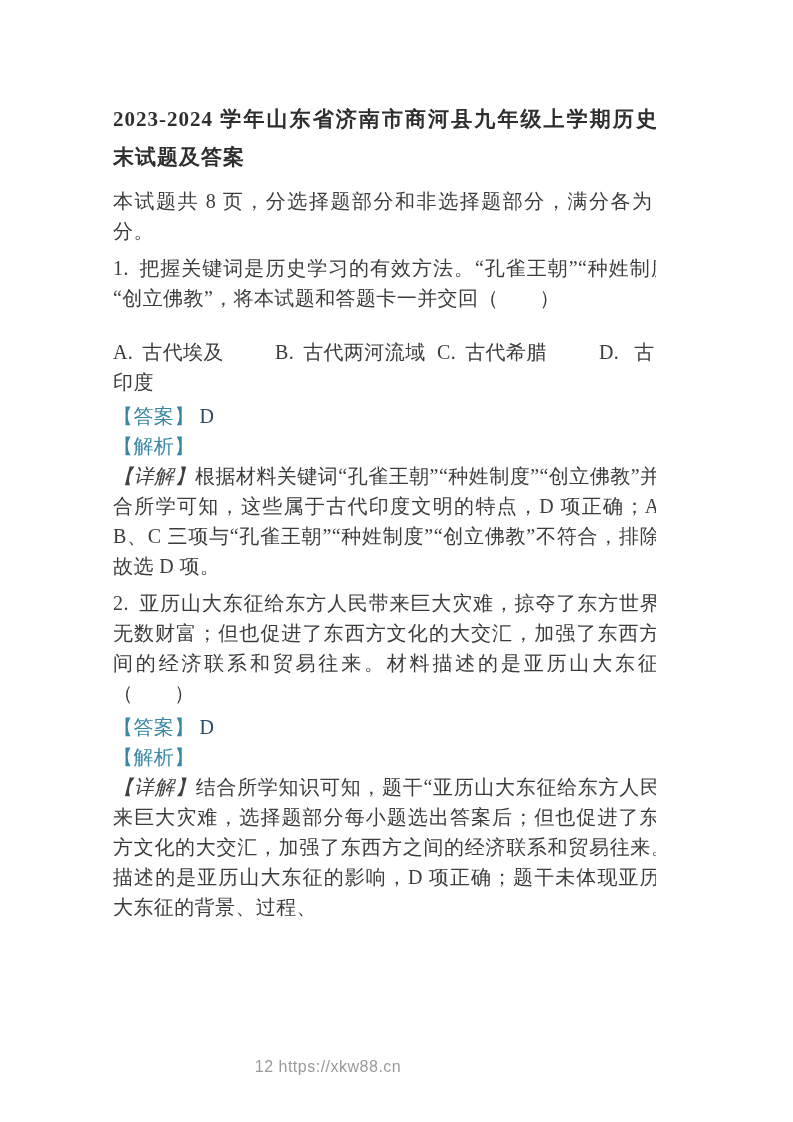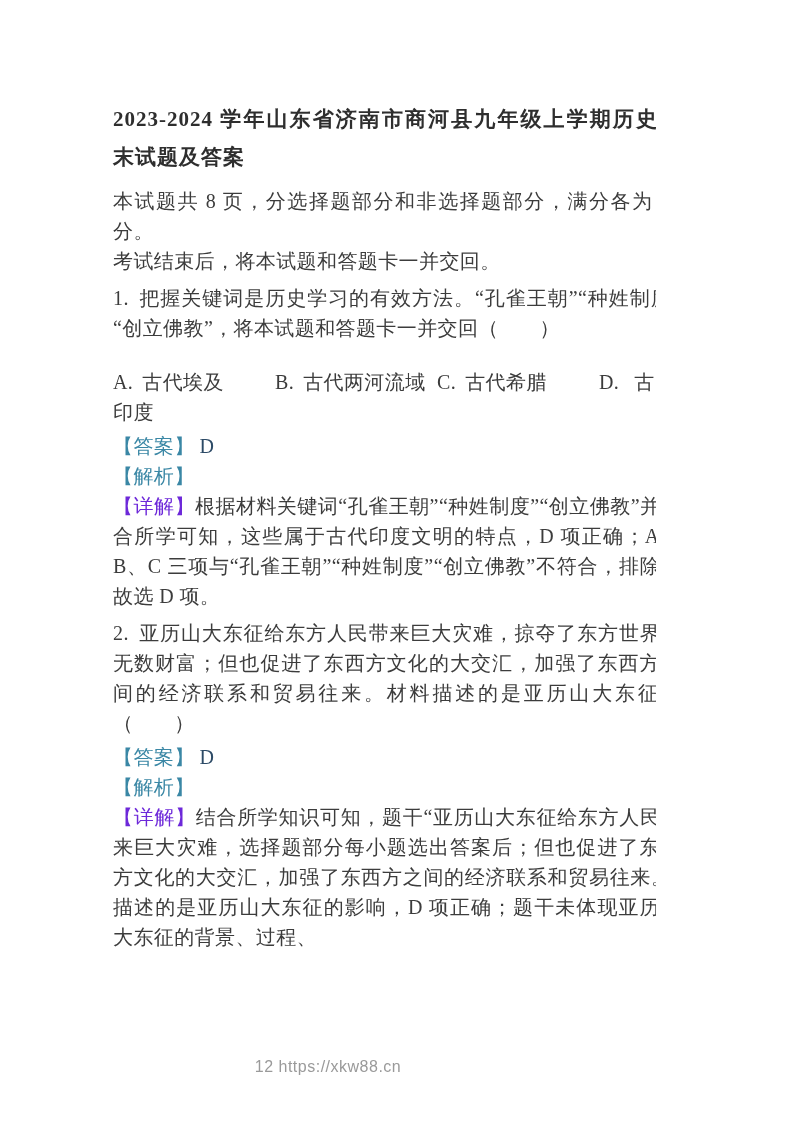--- a/index.html
+++ b/index.html
@@ -35,21 +35,21 @@
     text-align: justify;
   }
   .qnum { margin-right: 10px; }
   .q-stem { margin-top: 7px; }
   .options { margin-top: 24px; }
   .opt { display: inline-block; min-width: 162px; vertical-align: top; white-space: nowrap; }
   .opt.opt-last { display: inline; min-width: 0; white-space: normal; overflow-wrap: anywhere; }
   .opt-label { margin-right: 9px; }
   .answer-line { margin-top: 4px; }
   .tag { color: #3a87a5; }
-  .tag-detail { color: #6d28d9; }
+  .tag-detail { color: #404040; font-style: italic; }
   .ans { color: #2c4a66; margin-left: 5px; }
   .footer {
     position: absolute;
     left: 0;
     right: 0;
     top: 1058px;
     text-align: center;
     font-family: "Liberation Sans", "DejaVu Sans", sans-serif;
     font-size: 16px;
     letter-spacing: 0.5px;
@@ -58,21 +58,20 @@
 </style>
 </head>
 <body>
 
 <div class="page">
   <div class="content">
 
     <h1 class="title">2023-2024 学年山东省济南市商河县九年级上学期历史期末试题及答案</h1>
 
     <p class="para">本试题共 8 页，分选择题部分和非选择题部分，满分各为 50 分。</p>
-    <p class="para">考试结束后，将本试题和答题卡一并交回。</p>
 
 
     <div>
       <p class="para q-stem"><span class="qnum">1.</span><span>把握关键词是历史学习的有效方法。“孔雀王朝”“种姓制度”“创立佛教”，将本试题和答题卡一并交回（　　）</span></p>
       <p class="para options"><span class="opt"><span class="opt-label">A.</span><span>古代埃及</span></span><span class="opt"><span class="opt-label">B.</span><span>古代两河流域</span></span><span class="opt"><span class="opt-label">C.</span><span>古代希腊</span></span><span class="opt opt-last"><span class="opt-label">D.</span><span>古代印度</span></span></p>
       <p class="para answer-line"><span class="tag">【答案】</span><span class="ans">D</span></p>
       <p class="para"><span class="tag">【解析】</span></p>
       <p class="para"><span class="tag tag-detail">【详解】</span><span>根据材料关键词“孔雀王朝”“种姓制度”“创立佛教”并结合所学可知，这些属于古代印度文明的特点，D 项正确；A、B、C 三项与“孔雀王朝”“种姓制度”“创立佛教”不符合，排除。故选 D 项。</span></p>
     </div>
 

